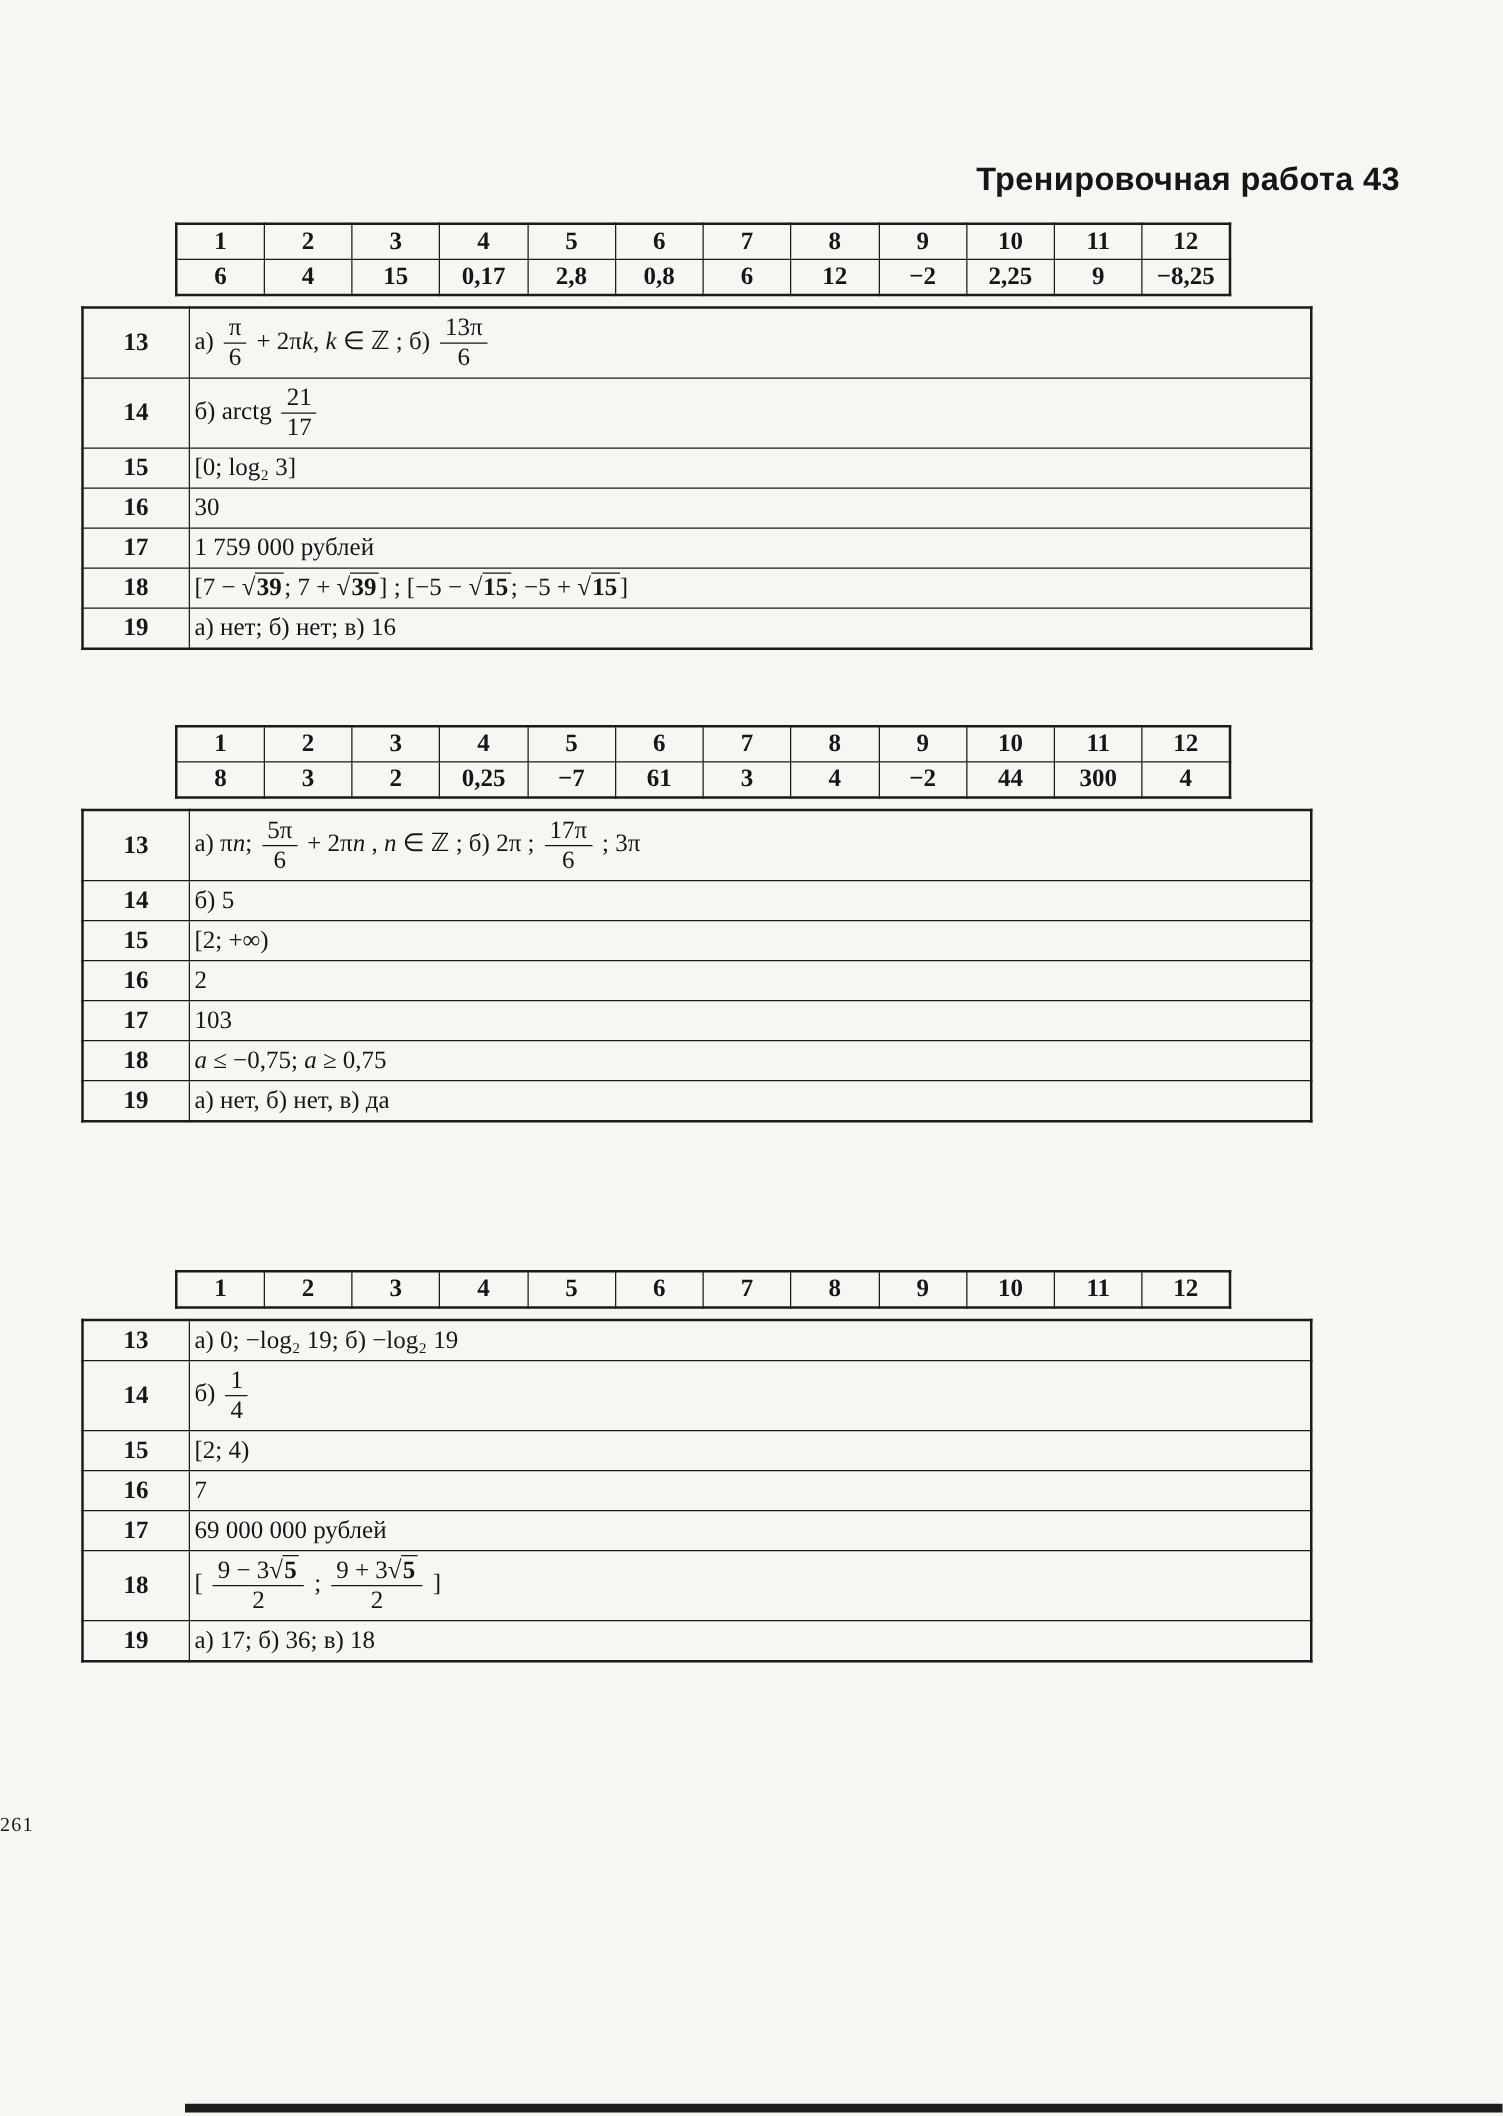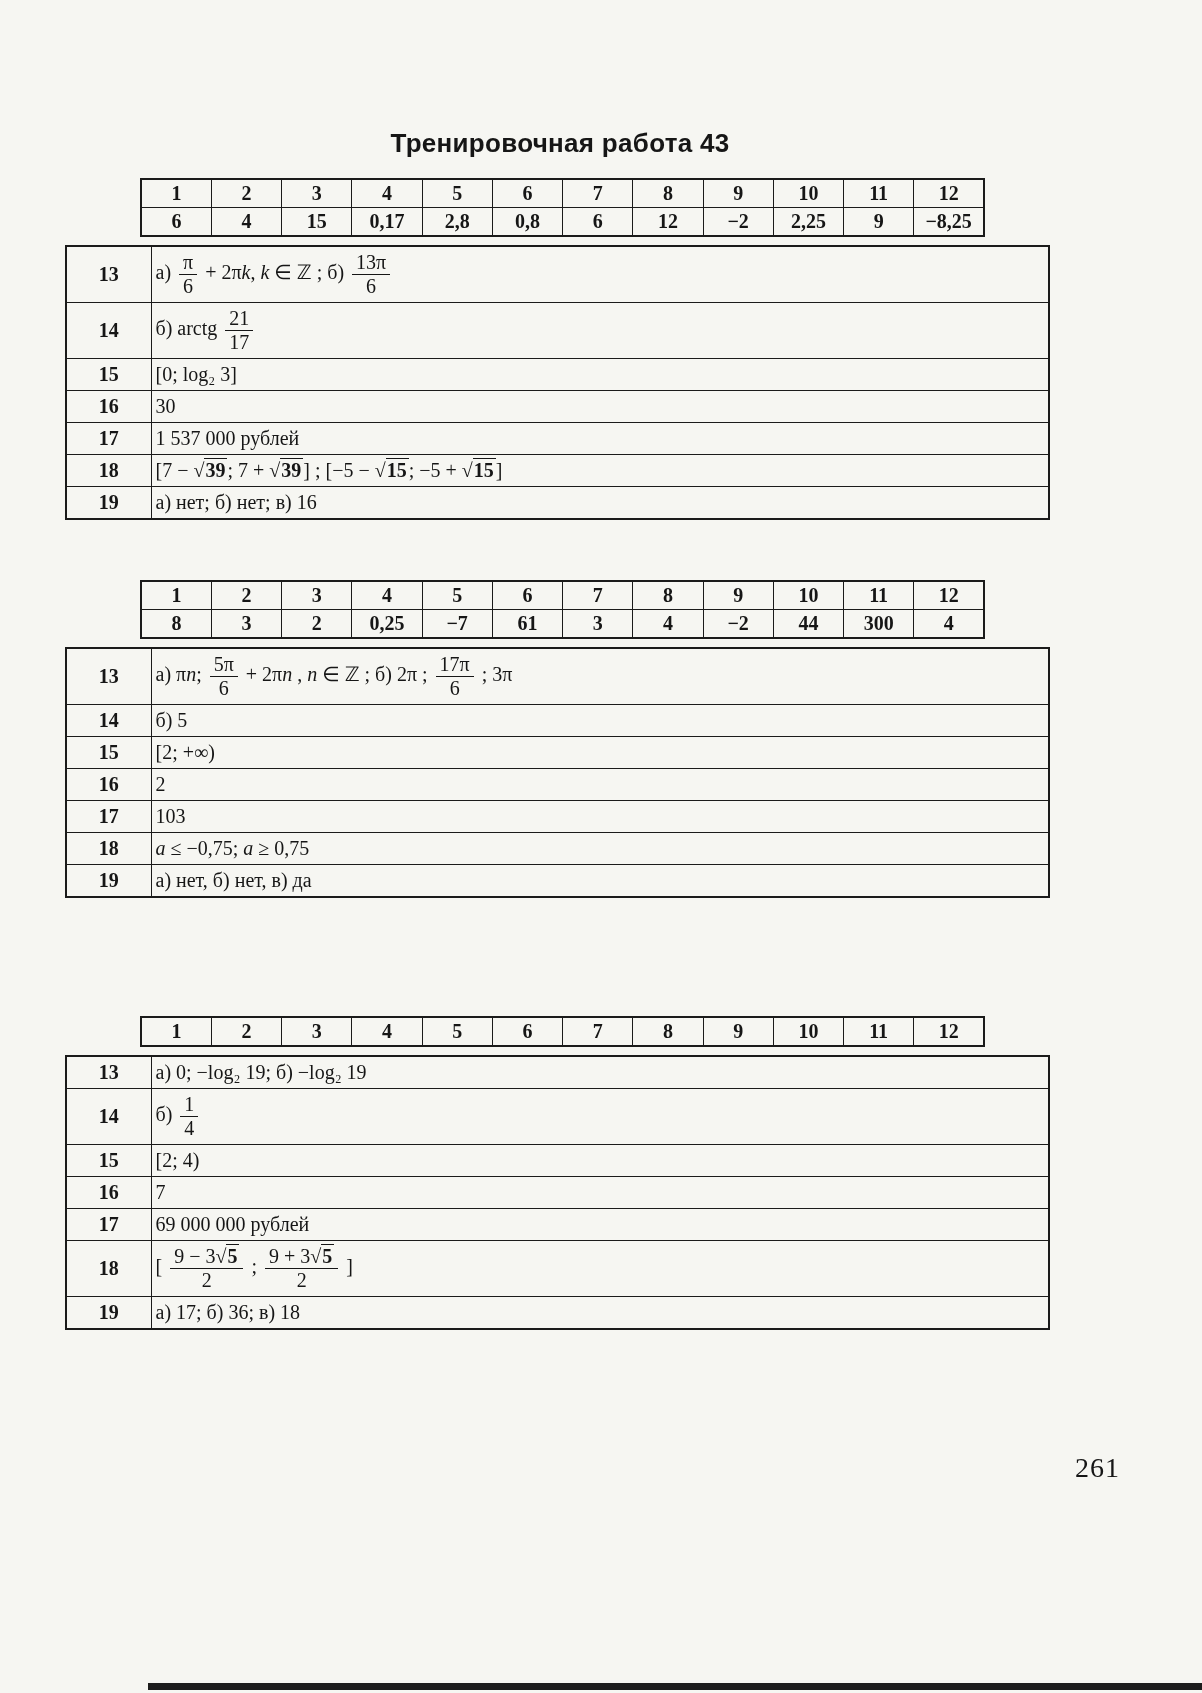--- a/index.html
+++ b/index.html
@@ -12,21 +12,21 @@
     position:relative;overflow:hidden;
   }
   .page{position:absolute;inset:0;}
   .work{position:absolute;left:0;width:1202px;}
   #sec43{top:128px;}
   #sec44{top:560px;}
   #sec45{top:996px;}
   .section-title{
     font-family:"Liberation Sans",sans-serif;
     font-weight:700;font-size:26px;line-height:30px;
-    letter-spacing:.3px;text-align:center;
+    letter-spacing:.3px;text-align:right;
     width:1120px;margin:0;
   }
   table{border-collapse:collapse;background:transparent;}
   .grid-table{
     table-layout:fixed;width:845px;
     margin:20px 0 0 140px;
     border:2.5px solid #1b1b1b;
   }
   .grid-table td{
     border:1.8px solid #1b1b1b;
@@ -46,21 +46,21 @@
     display:inline-flex;flex-direction:column;
     vertical-align:middle;text-align:center;
     margin:0 3px;line-height:1.15;
   }
   .frac .num{border-bottom:1.6px solid #161616;padding:0 4px;}
   .frac .den{padding:0 4px;}
   .sqrt{white-space:nowrap;font-weight:bold;}
   .sqrt .rad{border-top:1.6px solid #161616;padding:0 2px 0 1px;}
   .page-number{
     position:absolute;top:1452px;left:0;width:1120px;
-    text-align:right;font-size:28px;letter-spacing:1px;
+    text-align:left;font-size:16px;letter-spacing:1px;
   }
   .scan-line{
     position:absolute;left:148px;right:0;bottom:3px;height:7px;
     background:#1d1d1d;
   }
 </style>
 </head>
 <body>
 
 <div class="page">
@@ -121,21 +121,21 @@
           <tr>
             <td class="rownum">15</td>
             <td class="ans">[0; log₂ 3]</td>
           </tr>
           <tr>
             <td class="rownum">16</td>
             <td class="ans">30</td>
           </tr>
           <tr>
             <td class="rownum">17</td>
-            <td class="ans">1 537 000 рублей</td>
+            <td class="ans">1 759 000 рублей</td>
           </tr>
           <tr>
             <td class="rownum">18</td>
             <td class="ans">[7 − <span class="sqrt">√<span class="rad">39</span></span>; 7 + <span class="sqrt">√<span class="rad">39</span></span>] ;  [−5 − <span class="sqrt">√<span class="rad">15</span></span>; −5 + <span class="sqrt">√<span class="rad">15</span></span>]</td>
           </tr>
           <tr>
             <td class="rownum">19</td>
             <td class="ans">а) нет; б) нет; в) 16</td>
           </tr>
         </tbody>

